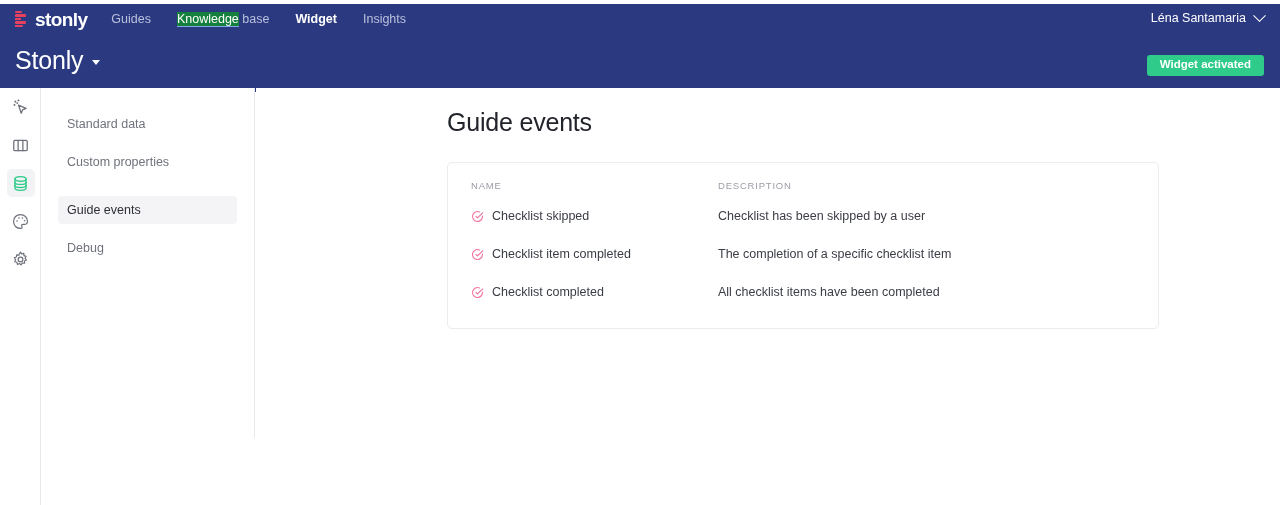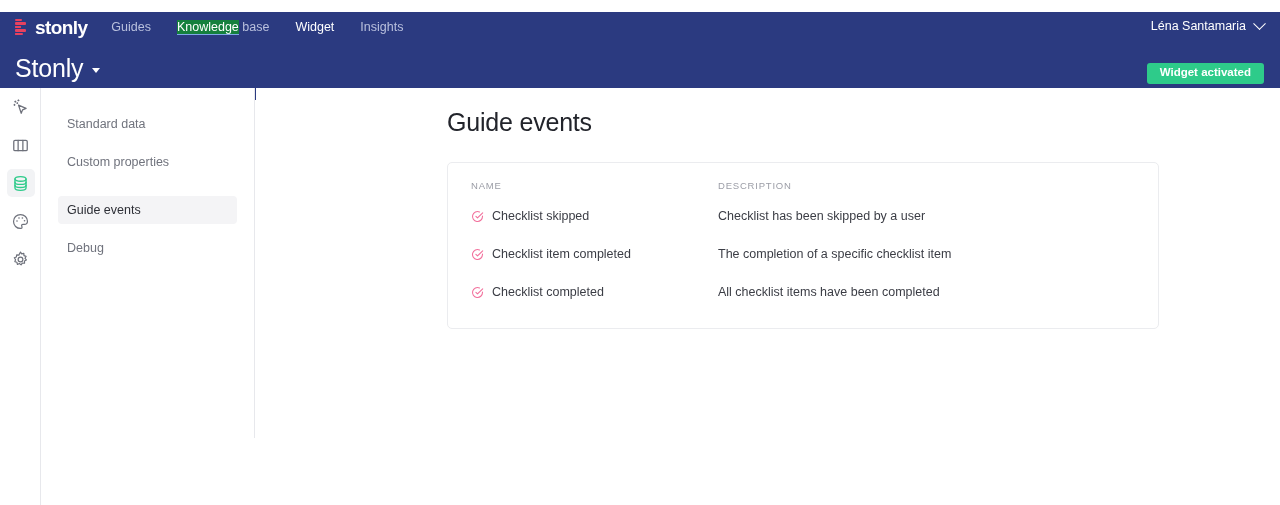--- a/index.html
+++ b/index.html
@@ -8,21 +8,21 @@
     height: 505px;
     overflow: hidden;
     background: #ffffff;
     font-family: "Liberation Sans", sans-serif;
     -webkit-font-smoothing: antialiased;
   }
 
   
   .topbar {
     position: absolute;
-    top: 12px; left: 0;
+    top: 4px; left: 0;
     width: 1280px;
     height: 88px;
     background: #2b3a80;
   }
   .topnav {
     position: absolute;
     top: 0; left: 0;
     width: 1280px;
     height: 30px;
     display: flex;
@@ -70,21 +70,21 @@
   }
   .nav-link {
     color: #b9c0dd;
     font-size: 12.5px;
     line-height: 1;
     white-space: nowrap;
     cursor: pointer;
   }
   .nav-link.active {
     color: #ffffff;
-    font-weight: normal;
+    font-weight: bold;
   }
   .nav-link .sel {
     background: #15803d;
     color: #ffffff;
     border-bottom: 1px solid #7fa8e8;
   }
   .user-menu {
     position: absolute;
     right: 16px;
     top: 8px;

